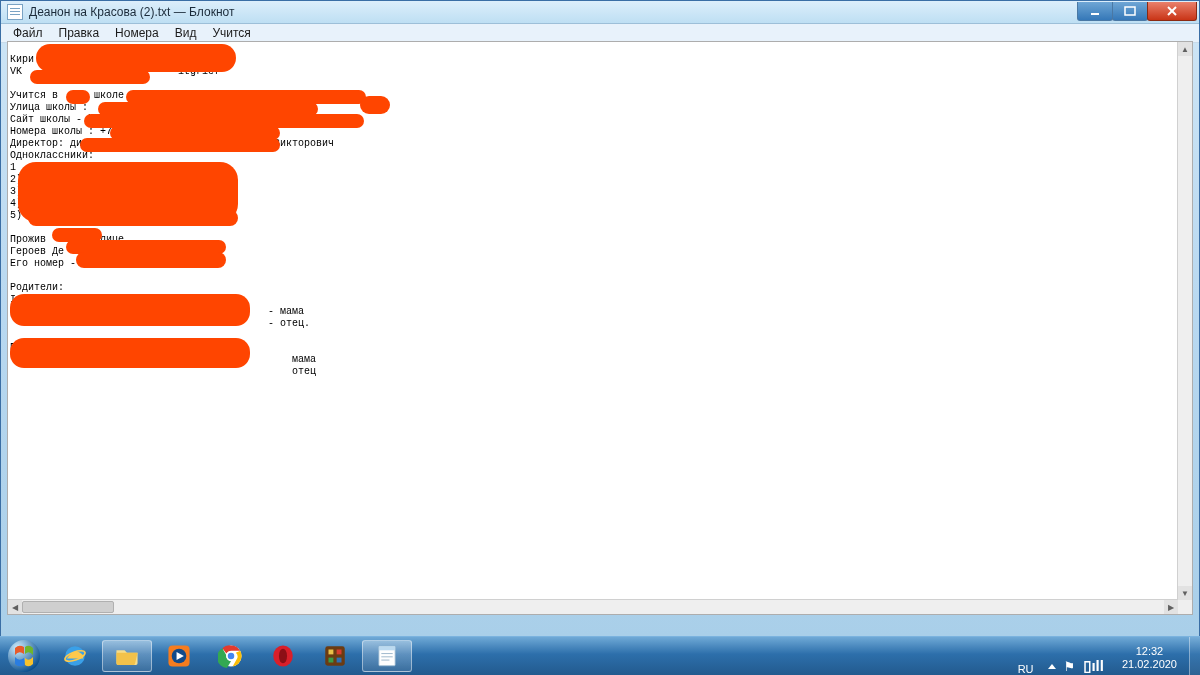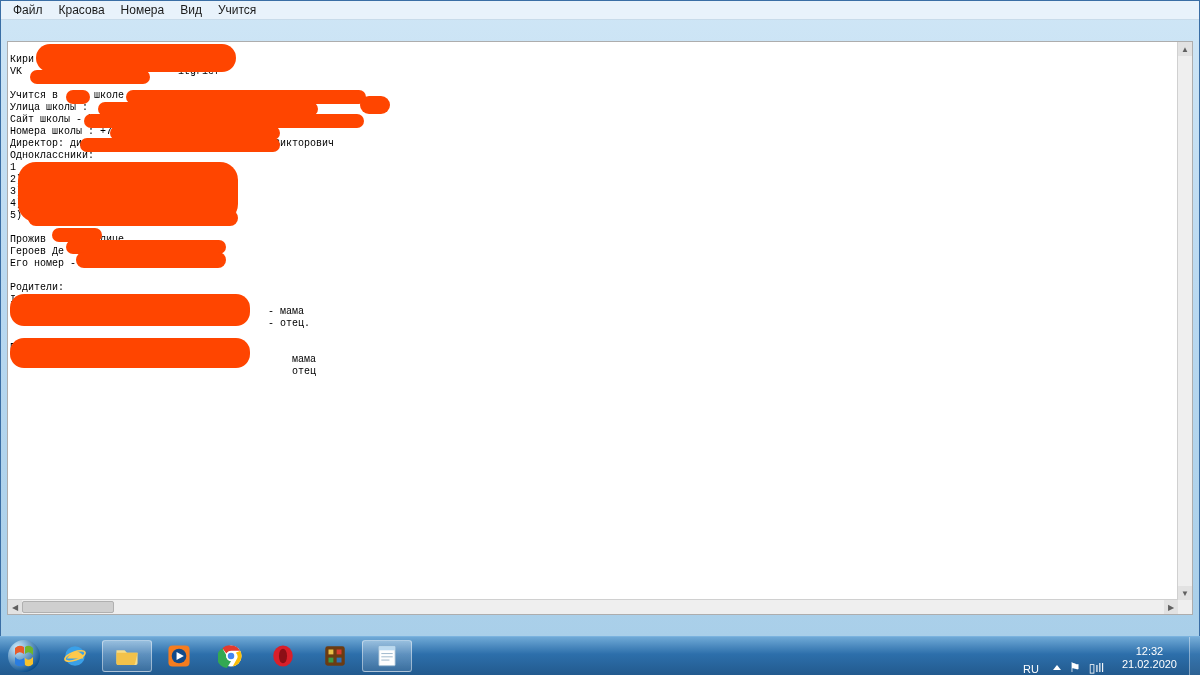--- a/index.html
+++ b/index.html
@@ -236,24 +236,47 @@
     border-left: 4px solid transparent;
     border-right: 4px solid transparent;
     border-bottom: 5px solid #fff;
   }
 </style>
 </head>
 <body>
 
 <div class="window">
 
+  <div class="titlebar">
+    <span class="doc-icon"></span>
+    <span class="title-text">Деанон на Красова (2).txt — Блокнот</span>
+
+    <div class="win-buttons">
+      <div class="win-btn min">
+        <svg viewBox="0 0 12 10">
+            <rect x="2" y="7" width="8" height="2" fill="#fff"></rect>
+          </svg>
+      </div>
+      <div class="win-btn max">
+        <svg viewBox="0 0 12 10">
+          <rect x="1" y="1" width="10" height="8" fill="none" stroke="#fff" stroke-width="1.5"></rect>
+        </svg>
+      </div>
+      <div class="win-btn close">
+        <svg viewBox="0 0 12 10">
+          <line x1="2" y1="1" x2="10" y2="9" stroke="#fff" stroke-width="2"></line>
+          <line x1="10" y1="1" x2="2" y2="9" stroke="#fff" stroke-width="2"></line>
+        </svg>
+      </div>
+    </div>
+  </div>
 
   <div class="menubar">
     <div class="menu-item">Файл</div>
-    <div class="menu-item">Красова</div>
+    <div class="menu-item">Правка</div>
     <div class="menu-item">Номера</div>
     <div class="menu-item">Вид</div>
     <div class="menu-item">Учится</div>
   </div>
 
   <div class="client-area">
 
     <pre class="text-content" id="text-content">Кири    Красов
 VK                          itgrief
 
@@ -402,21 +425,21 @@
         <line x1="9" y1="21" x2="19" y2="21" stroke="#8aa9c2"></line>
       </svg>
     </div>
   </div>
 
   <div class="tray">
     <div class="lang">RU</div>
     <div class="tray-icons">
       <div class="tri-up"></div>
       <span style="font-size:13px;">⚑</span>
-      <span style="font-size:12px;">▯ıll</span>
+      <span style="font-size:15px;font-weight:bold;">▯ıll</span>
     </div>
     <div class="clock">
       <div>12:32</div>
       <div>21.02.2020</div>
     </div>
     <div class="show-desktop"></div>
   </div>
 </div>
 
 </body></html>

